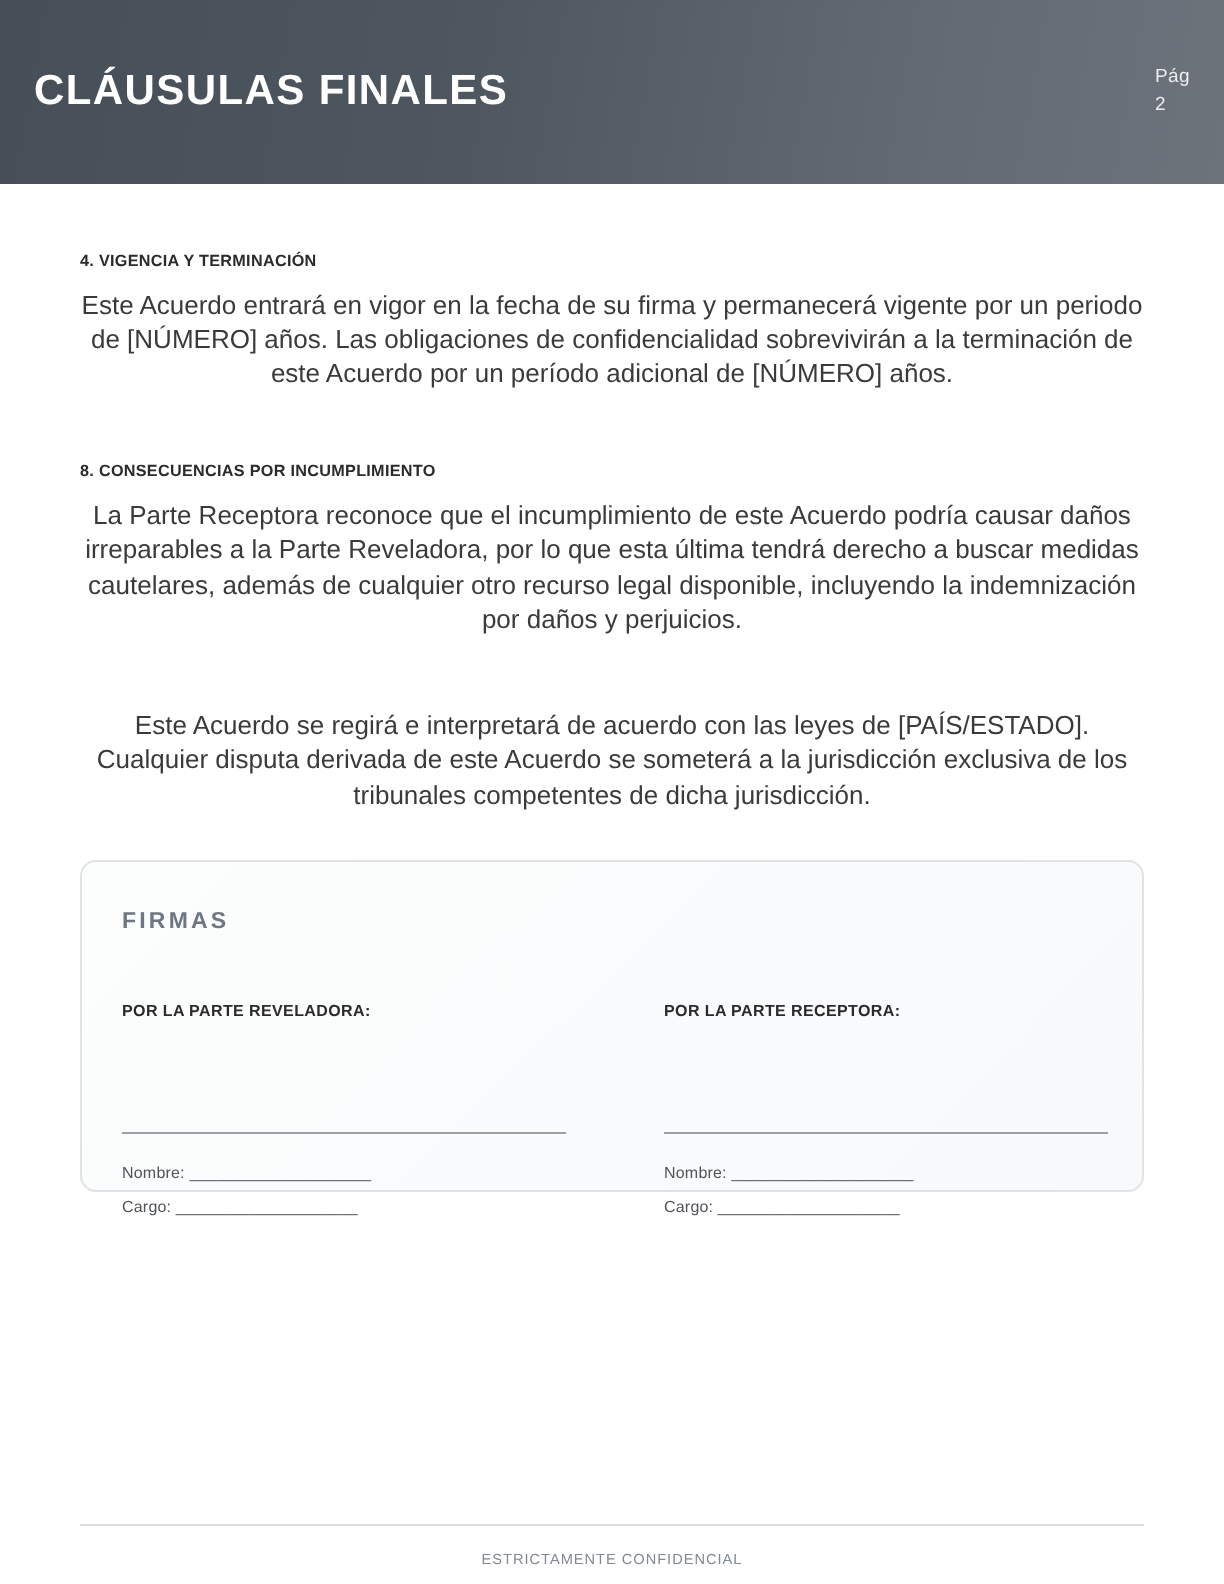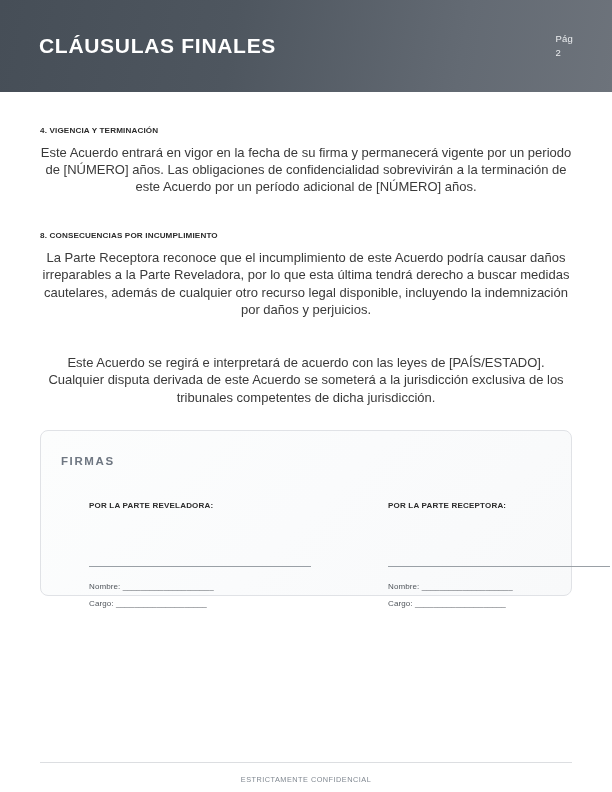--- a/index.html
+++ b/index.html
@@ -18,21 +18,21 @@
   }
 
   
   .page-header {
     position: relative;
     height: 92px;
     background: linear-gradient(100deg, #464e57 0%, #4e565f 38%, #636a73 75%, #6d737b 100%);
     display: flex;
     align-items: center;
     justify-content: space-between;
-    padding: 0 39px;
+    padding: 0 17px;
     box-sizing: border-box;
   }
   .header-title {
     color: #ffffff;
     font-size: 21px;
     font-weight: bold;
     letter-spacing: 0.7px;
     line-height: 1.1;
     white-space: nowrap;
   }
@@ -92,21 +92,20 @@
     letter-spacing: 1.6px;
     margin: 0 0 34px 0;
   }
   .signature-columns {
     display: flex;
     gap: 49px;
   }
   .signature-col {
     width: 222px;
     flex: 0 0 222px;
-    margin-left: 28px;
   }
   .signature-party-label {
     font-size: 8px;
     font-weight: bold;
     color: #2b2b2b;
     letter-spacing: 0.2px;
     margin: 0 0 56px 0;
   }
   .signature-rule {
     height: 1px;

